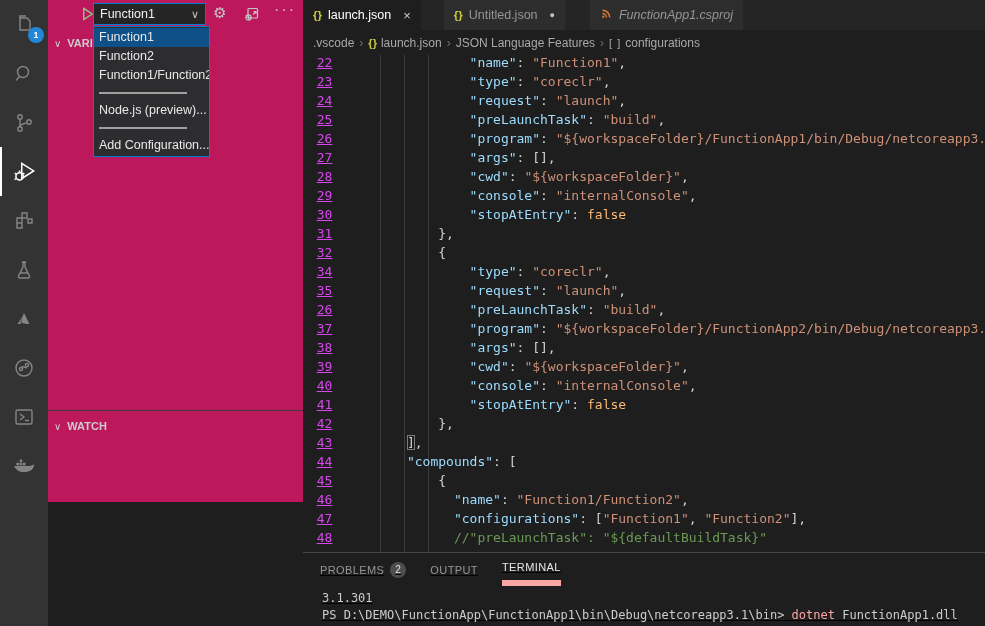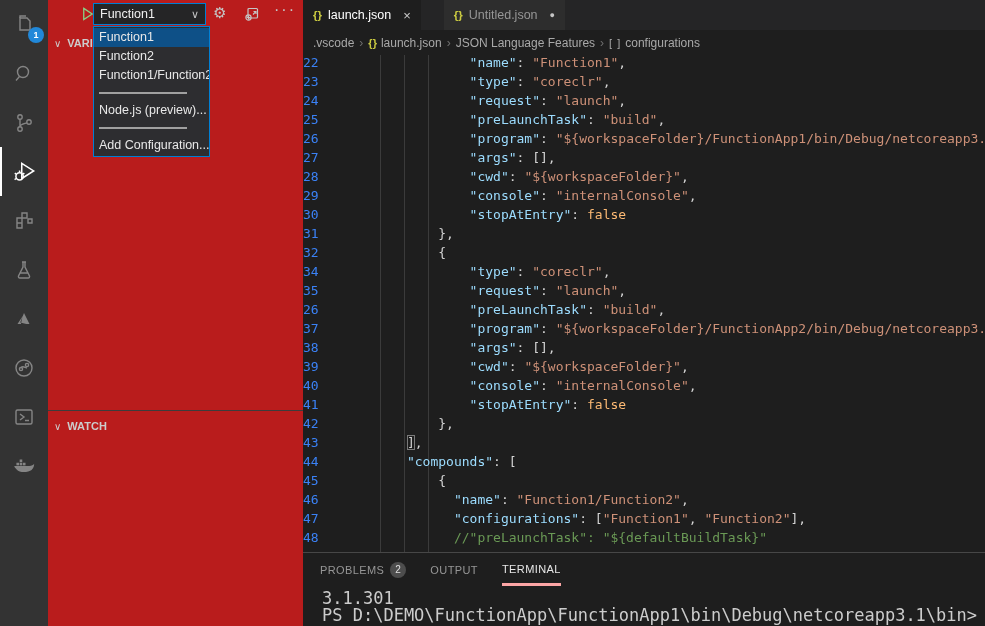--- a/index.html
+++ b/index.html
@@ -14,22 +14,22 @@
     align-items:center; justify-content:center; cursor:pointer; }
   .ab-item svg { stroke:#858585; fill:none; stroke-width:1.4; }
   .ab-item.filled svg { fill:#858585; stroke:none; }
   .ab-item.active { border-left:2px solid #ffffff; }
   .ab-item.active svg { stroke:#ffffff; }
   .ab-badge { position:absolute; right:4px; bottom:6px; min-width:16px; height:16px;
     border-radius:50%; background:#2188d9; color:#fff; font-size:9px; font-weight:bold;
     display:flex; align-items:center; justify-content:center; }
 
   
-  .sidebar { position:absolute; left:48px; top:0; width:255px; height:626px;
-    background:#b91c1c; }
+  .sidebar { position:absolute; left:48px; top:0; width:255px; height:502px;
+    background:#be185d; }
   .debug-toolbar { position:relative; height:30px; }
   .play-btn { position:absolute; left:32px; top:6px; cursor:pointer; }
   .config-combo { position:absolute; left:45px; top:3px; width:113px; height:22px;
     background:#252526; border:1px solid #007fd4; color:#f0f0f0; font-size:12.5px;
     display:flex; align-items:center; padding:0 6px; cursor:pointer; }
   .config-combo .combo-label { flex:1; white-space:nowrap; overflow:hidden; }
   .combo-chevron { color:#c5c5c5; font-size:11px; margin-left:2px; }
   .tb-icon { position:absolute; top:4px; color:#c5c5c5; font-size:15px; cursor:pointer; }
   .gear-pos { left:165px; }
   .winicon-pos { left:196px; top:6px; }
@@ -74,39 +74,39 @@
   .bc-json { color:#cbcb41; font-weight:bold; font-size:11px; }
   .bc-array { color:#a9a9a9; font-size:11px; letter-spacing:1px; }
 
   .editor { position:absolute; left:0; top:55px; width:682px; height:497px;
     overflow:hidden; background:#1e1e1e; }
   .indent-guide { position:absolute; top:0; width:1px; height:497px; background:#3b3b3b; }
   .ig1 { left:77px; } .ig2 { left:101px; } .ig3 { left:125px; }
   .code-lines { position:relative; margin-top:-2px; }
   .cl { display:flex; height:19px; line-height:19px;
     font-family:"DejaVu Sans Mono", monospace; font-size:13px; white-space:pre; }
-  .ln { width:43px; text-align:left; color:#3b82f6; flex:none; }
+  .ln { width:43px; text-align:center; color:#d946ef; flex:none;text-decoration:underline; }
   .ct { margin-left:14px; flex:none; }
   .tk-pl { color:#d4d4d4; } .tk-k { color:#9cdcfe; } .tk-s { color:#ce9178; }
   .tk-b { color:#fdba74; } .tk-c { color:#6a9955; }
   .tk-bm { color:#d4d4d4; outline:1px solid #7a7a7a; outline-offset:-1px; }
 
   
   .panel { position:absolute; left:0; top:552px; width:682px; height:68px;
-    background:#1e1e1e; border-top:1px solid #474747; }
+    background:#1e1e1e; border-top:1px solid #474747;text-decoration:underline; }
   .panel-tabs { display:flex; align-items:center; gap:24px; height:33px;
     padding-left:17px; }
   .ptab { display:flex; align-items:center; gap:6px; font-size:11px; color:#969696;
     letter-spacing:.4px; cursor:pointer; height:33px; }
-  .ptab.active { color:#e7e7e7; border-bottom:3px solid #fca5a5; padding-top:1px; }
+  .ptab.active { color:#e7e7e7; border-bottom:6px solid #fca5a5; padding-top:1px; }
   .ptab-badge { min-width:16px; height:16px; border-radius:50%; background:#4d4d4d;
     color:#e0e0e0; font-size:10px; display:flex; align-items:center;
     justify-content:center; }
   .terminal { padding:4px 0 0 19px; font-family:"DejaVu Sans Mono", monospace;
-    font-size:17px; line-height:17px; }
+    font-size:12px; line-height:17px; }
   .t-line { white-space:pre; }
   .t-pl { color:#cccccc; } .t-y { color:#fca5a5; }
 </style>
 </head>
 <body>
 
 <div class="root">
 
   <div class="activity-bar">
     <div class="ab-item">
@@ -229,20 +229,29 @@
         <span class="tab-label">launch.json</span>
         <span class="close-x">×</span>
       </div>
       <div class="tab-gap1"></div>
       <div class="tab">
         <span class="json-brace">{}</span>
         <span class="tab-label">Untitled.json</span>
         <span class="mod-dot">●</span>
       </div>
       <div class="tab-gap2"></div>
+      <div class="tab preview">
+        <span>
+          <svg width="13" height="13" viewBox="0 0 16 16" fill="none" stroke="#e37933" stroke-width="1.8">
+              <circle cx="4" cy="12" r="1.4" fill="#e37933" stroke="none"></circle>
+              <path d="M3 8a5 5 0 0 1 5 5M3 4a9 9 0 0 1 9 9"></path>
+            </svg>
+        </span>
+        <span class="tab-label">FunctionApp1.csproj</span>
+      </div>
     </div>
 
     <div class="breadcrumbs" id="breadcrumbs">
         <span class="bc-item">
           <span>.vscode</span>
         </span>
         <span class="bc-sep">›</span>
         <span class="bc-item">
           <span class="bc-json">{}</span>
           <span>launch.json</span>

